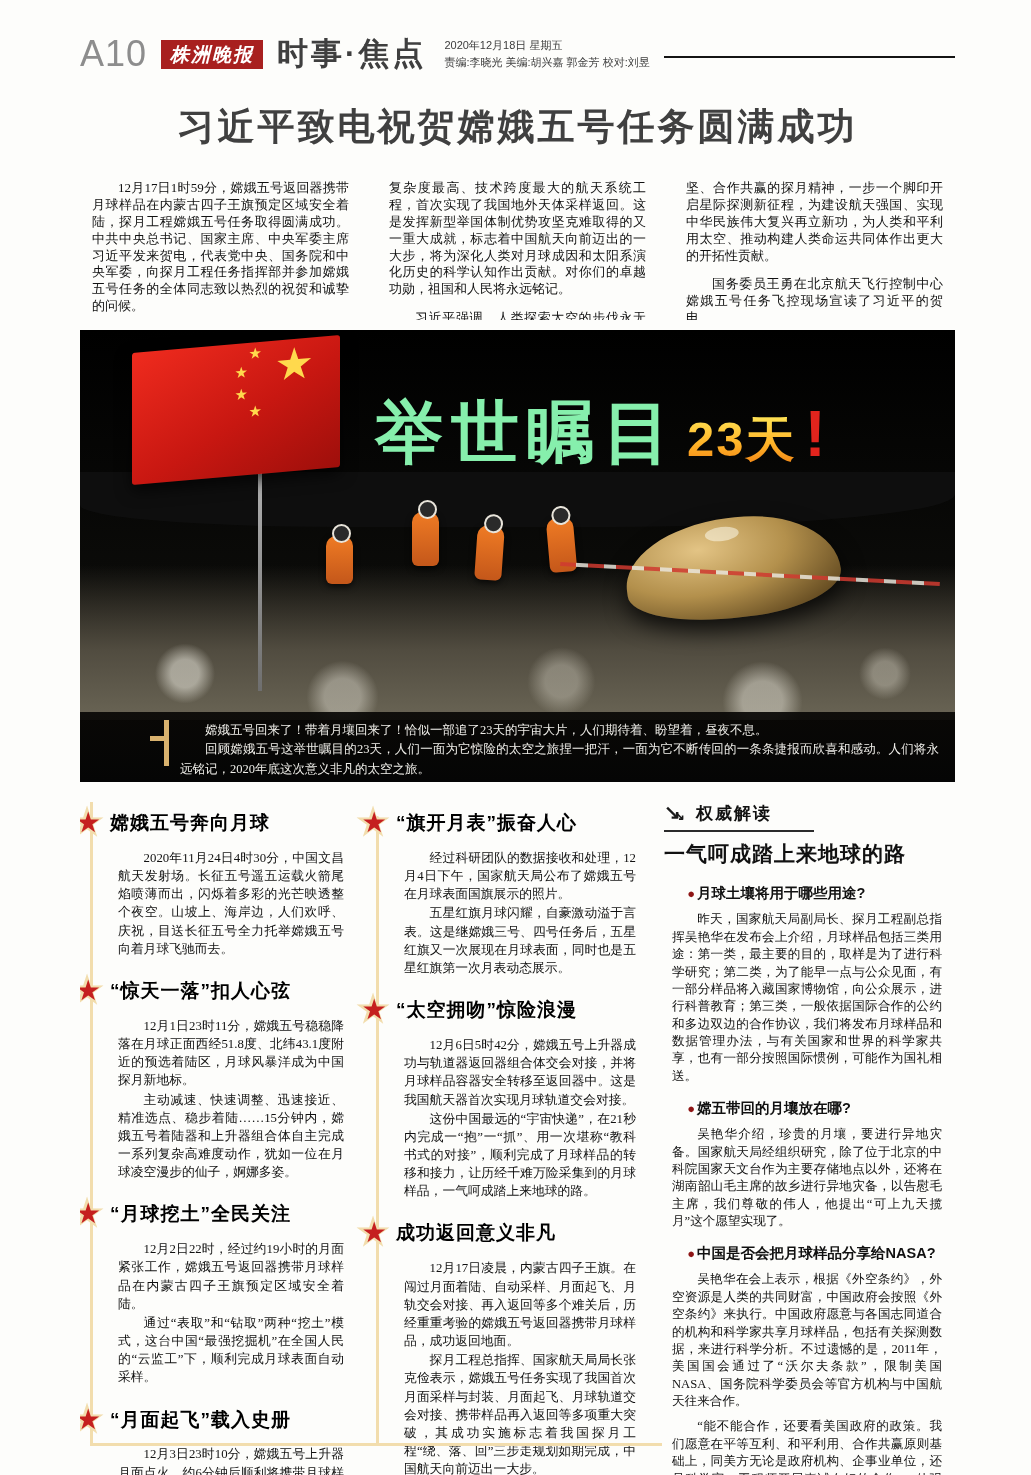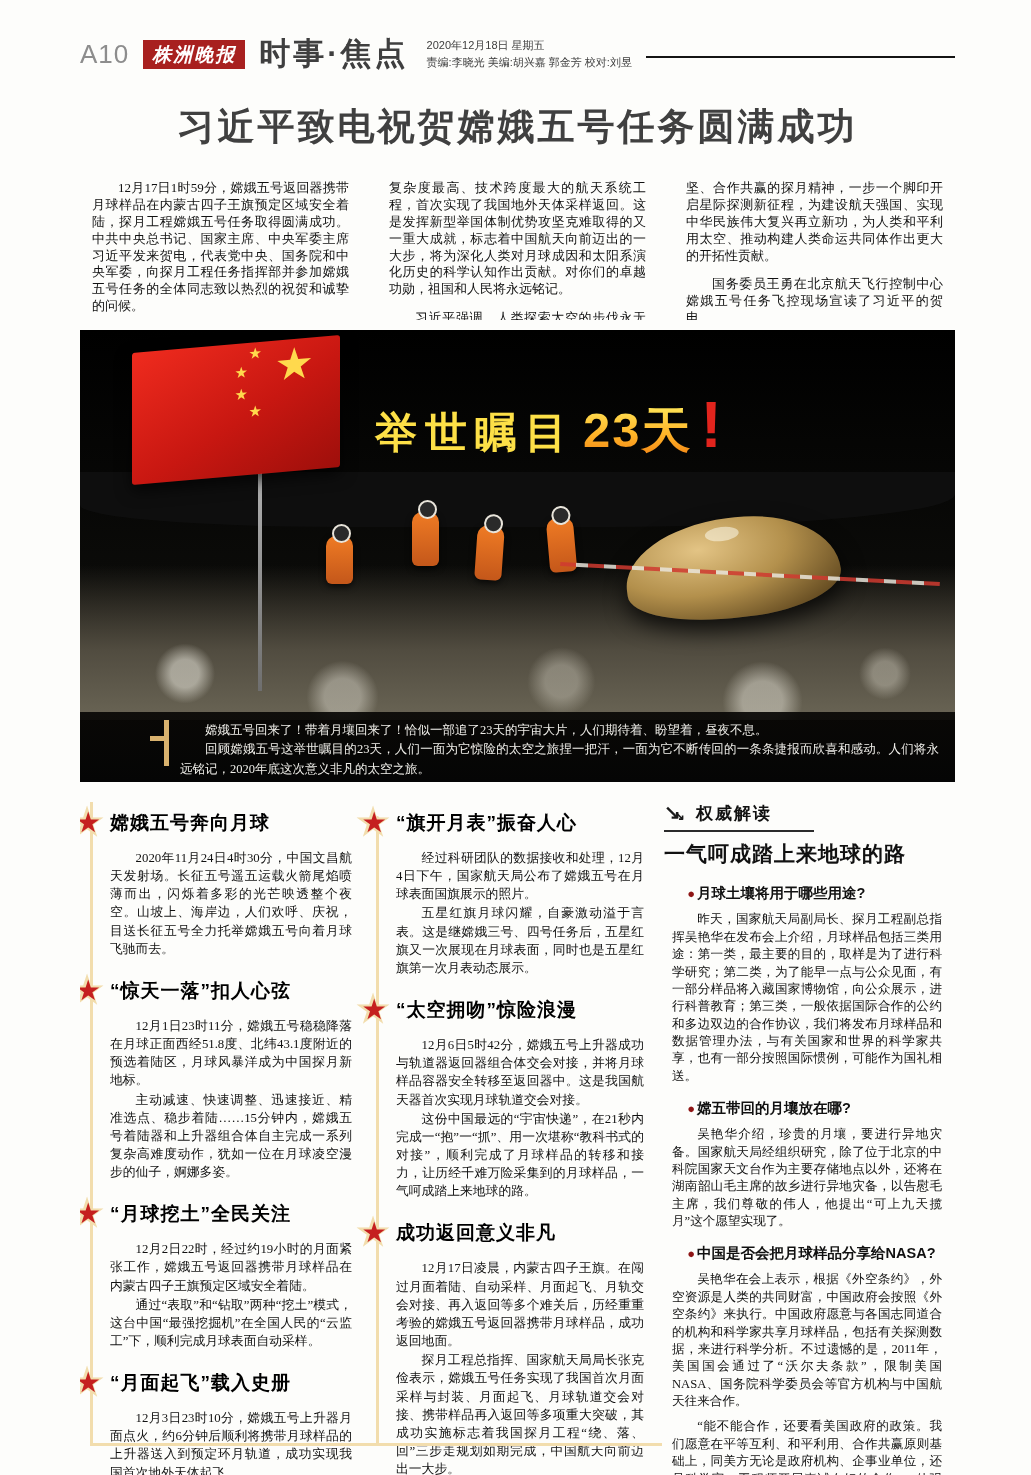--- a/index.html
+++ b/index.html
@@ -1,21 +1,21 @@
 <!DOCTYPE html>
 <html><head>
 <meta charset="utf-8">
 <style>
   html,body{margin:0;padding:0;background:#e8e8e8;}
   .page{position:relative;width:1031px;height:1475px;margin:0 auto;background:#fdfdfb;
         box-sizing:border-box;padding:30px 76px 18px 80px;overflow:hidden;
         font-family:"Liberation Serif",serif;color:#111;}
   
   .masthead{display:flex;align-items:center;gap:14px;height:48px;}
-  .pageno{font-family:"Liberation Sans",sans-serif;font-size:26px;color:#8d8d8d;letter-spacing:1px;}
+  .pageno{font-family:"Liberation Sans",sans-serif;font-size:36px;color:#8d8d8d;letter-spacing:1px;}
   .paper-logo{background:#a8201f;color:#fff;font-weight:bold;font-style:italic;
         font-size:19px;padding:5px 9px;letter-spacing:2px;line-height:1;}
   .section-name{font-family:"Liberation Sans",sans-serif;font-size:31px;font-weight:900;
         color:#3f3f3f;letter-spacing:3px;}
   .dateblock{font-family:Liberation Sans, sans-serif;font-size:11px;color:#3c3c3c;line-height:1.55;margin-left:4px;}
   .head-rule{flex:1;height:2px;background:#141414;margin-top:6px;}
   
   .lead-title{font-size:37px;font-weight:700;text-align:center;letter-spacing:3px;
         margin:24px 0 16px;color:#404040;}
   .lead-cols{display:flex;gap:16px;height:152px;overflow:hidden;
@@ -59,40 +59,40 @@
   .capsule{position:absolute;left:545px;top:188px;width:215px;height:100px;
         background:radial-gradient(ellipse at 35% 28%,#e3c485 0%,#b3904c 45%,#6d5326 80%,#473313 100%);
         border-radius:52% 48% 46% 54%/62% 66% 38% 36%;transform:rotate(-7deg);
         box-shadow:0 10px 22px rgba(0,0,0,.75);}
   .capsule::after{content:"";position:absolute;left:84px;top:8px;width:34px;height:14px;border-radius:50%;
         background:rgba(255,255,245,.5);}
   .tape{position:absolute;left:480px;top:242px;width:380px;height:4px;transform:rotate(3deg);
         background:repeating-linear-gradient(90deg,#cf3a30 0 16px,#e9e4da 16px 28px);opacity:.85;}
   .photo-headline{position:absolute;left:295px;top:58px;display:flex;align-items:baseline;gap:8px;
         font-family:"Liberation Sans",sans-serif;white-space:nowrap;}
-  .hw{font-size:42px;font-weight:900;color:#fde047;letter-spacing:8px;}
+  .hw{font-size:68px;font-weight:900;color:#86efac;letter-spacing:8px;}
   .hn{font-size:49px;font-weight:900;letter-spacing:2px;
         background:linear-gradient(180deg,#ffe85a 10%,#ffb428 55%,#f07d12 95%);
         -webkit-background-clip:text;background-clip:text;color:transparent;}
   .hb{font-size:64px;font-weight:900;color:#e2241d;}
   .photo figcaption{position:absolute;left:0;right:0;bottom:0;height:70px;box-sizing:border-box;
         background:linear-gradient(180deg,rgba(8,7,5,.92),#050505);
         padding:9px 16px 6px 100px;color:#f0efea;font-size:12.5px;line-height:1.55;text-align:justify;}
   .photo figcaption p{margin:0;}
   .cap-mark{position:absolute;left:84px;top:8px;width:5px;height:46px;background:#d9b26e;}
   .cap-mark::after{content:"";position:absolute;left:-14px;top:16px;width:14px;height:5px;background:#d9b26e;}
   
   .body-grid{position:relative;margin-top:20px;display:grid;
         grid-template-columns:272px 278px 292px;gap:14px;height:688px;overflow:hidden;}
   .vline{position:absolute;width:3px;background:#f2ddad;border-radius:2px;}
   .vline-left{left:10px;top:-88px;height:732px;}
   .vline-mid{left:296px;top:14px;height:630px;}
   .hline-bottom{position:absolute;left:10px;top:641px;width:572px;height:3px;background:#f2ddad;}
   .tcol{padding-left:30px;font-size:12.8px;line-height:1.42;text-align:justify;}
-  .tcol p{margin:0 0 1px;}
+  .tcol p{margin:0 8px 1px;}
   .tsec h3{position:relative;font-family:"Liberation Sans",sans-serif;font-size:19px;font-weight:900;
         color:#000;margin:20px 0 12px;letter-spacing:1px;}
   .tsec:first-child h3{margin-top:8px;}
   .star-badge{position:absolute;left:-40px;top:-7px;width:38px;height:38px;}
   .star-badge .outer{position:absolute;left:0;top:0;font-size:38px;line-height:1;color:#f2ddad;}
   .star-badge .inner{position:absolute;left:7px;top:7px;font-size:25px;line-height:1;color:#c51f1f;}
   
   .expert{font-size:12.6px;line-height:1.38;text-align:justify;padding-left:6px;}
   .kicker-row{display:flex;align-items:center;gap:8px;border-bottom:2px solid #2b2b2b;
         padding-bottom:5px;width:150px;}

